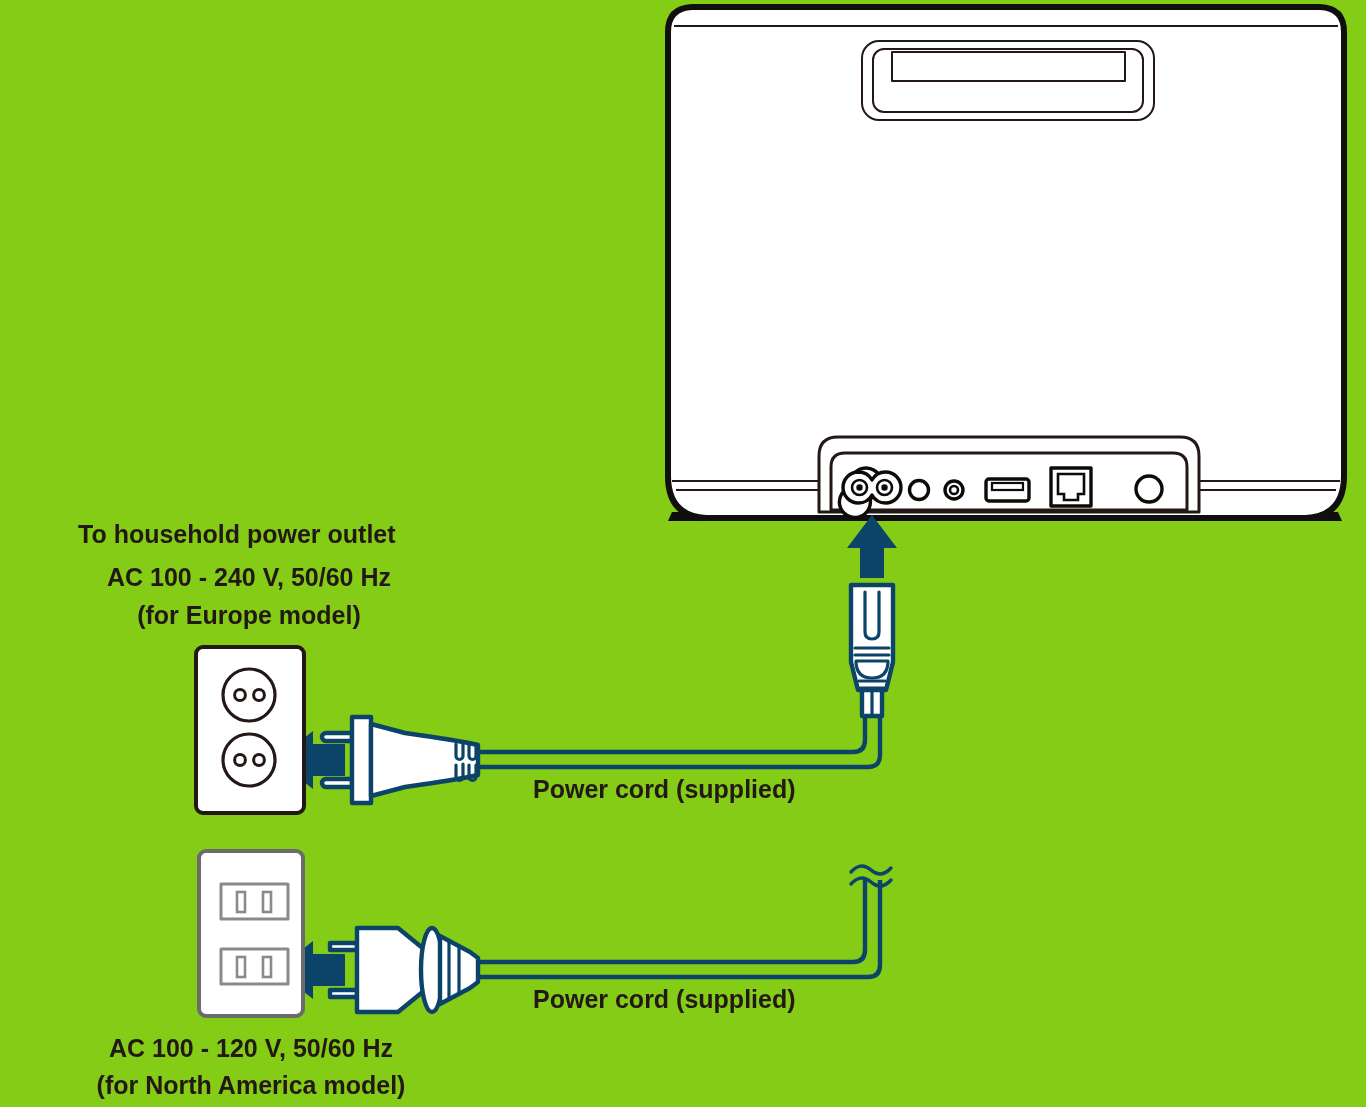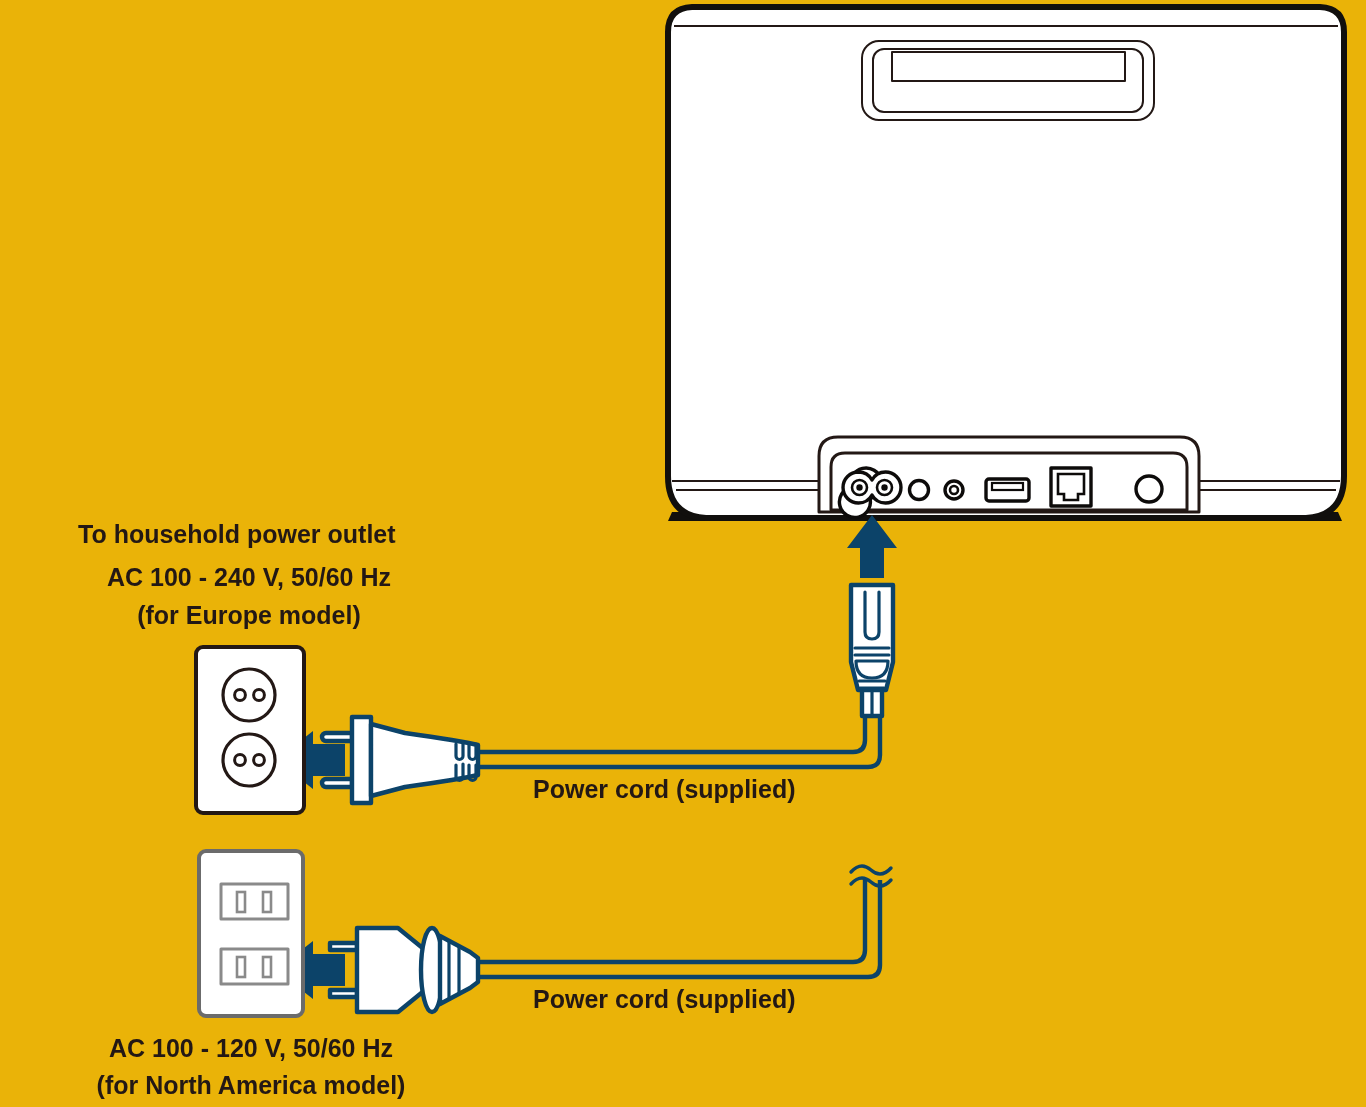--- a/index.html
+++ b/index.html
@@ -9,21 +9,21 @@
     background: #ffffff;
   }
   body {
     font-family: "Liberation Sans", sans-serif;
     color: #231815;
   }
   #stage {
     position: relative;
     width: 1366px;
     height: 1107px;
-    background: #eab308;
+    background: #84cc16;
     overflow: hidden;
   }
   #diagram {
     position: absolute;
     top: 0;
     left: 0;
     width: 1366px;
     height: 1107px;
     display: block;
   }

